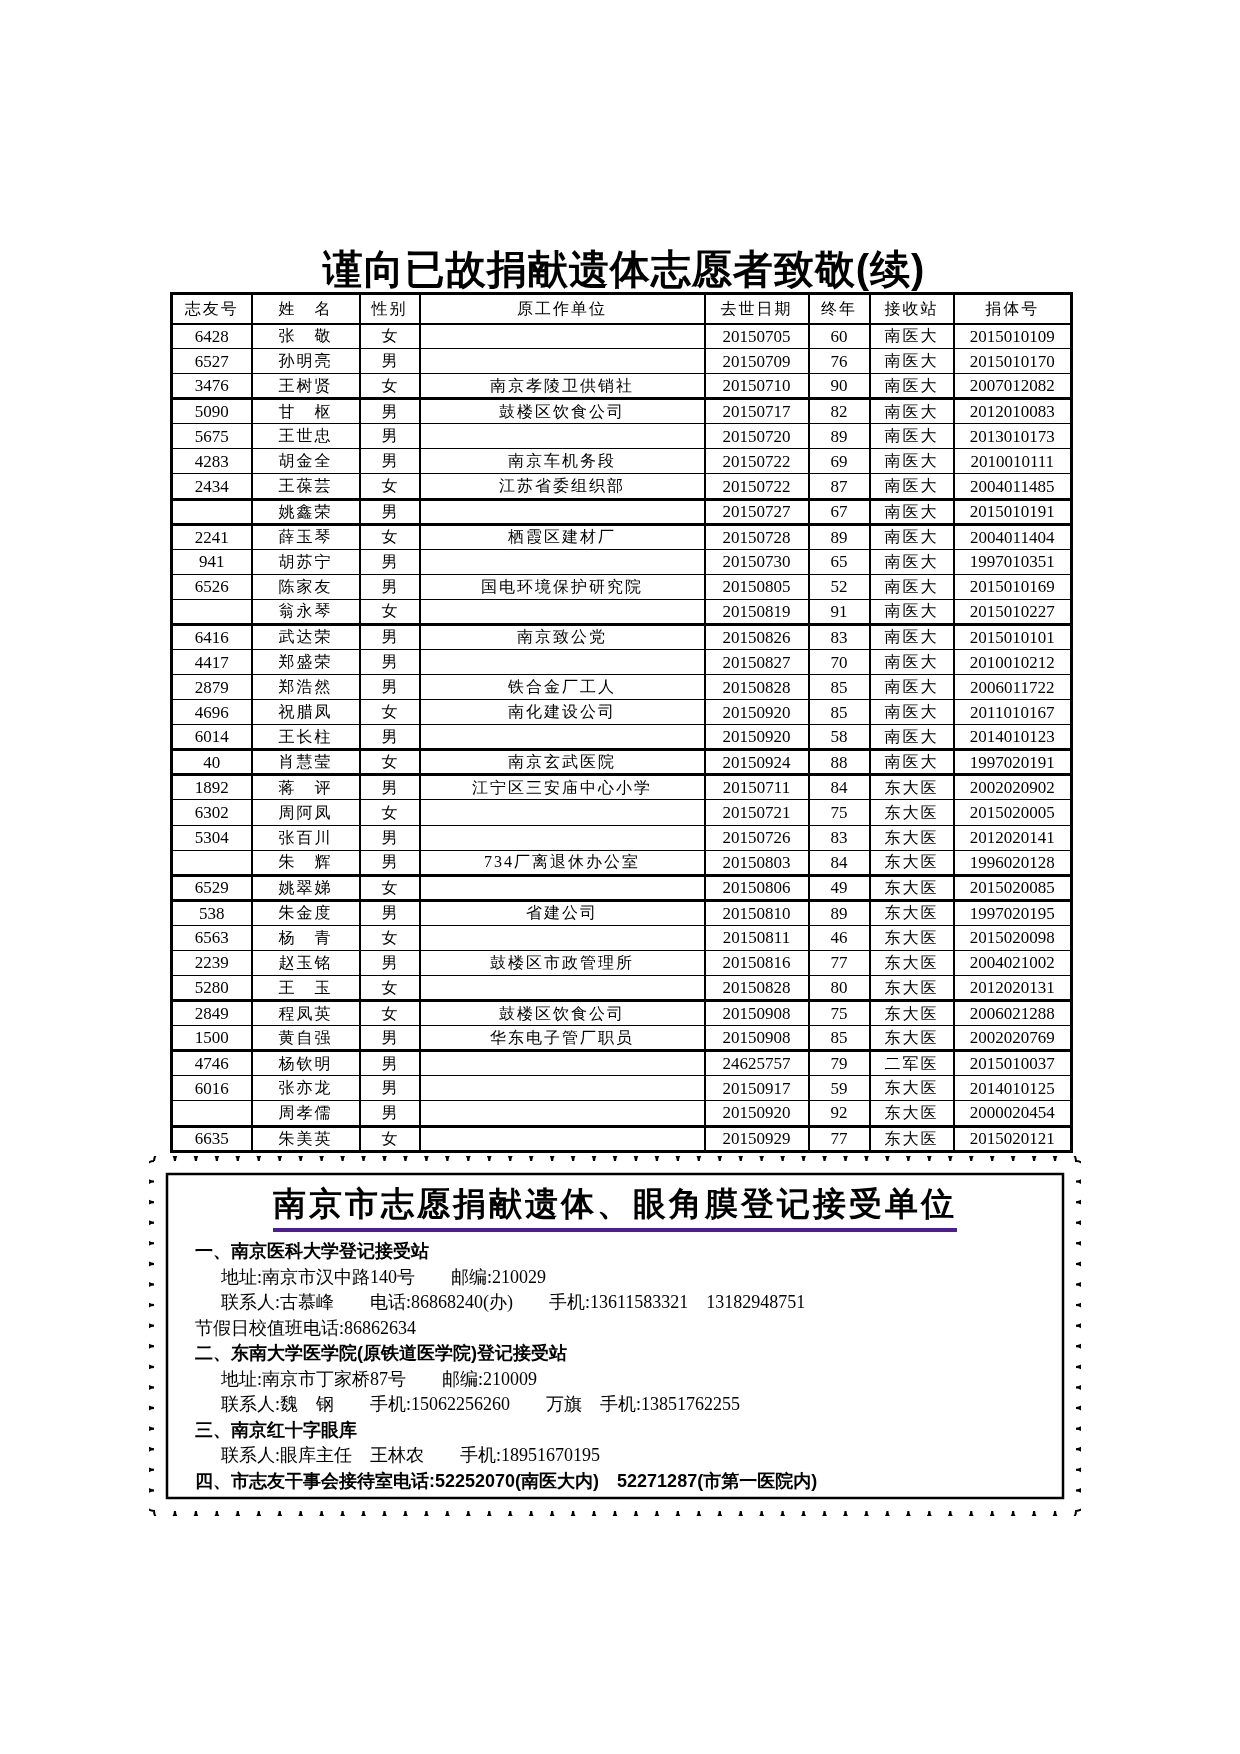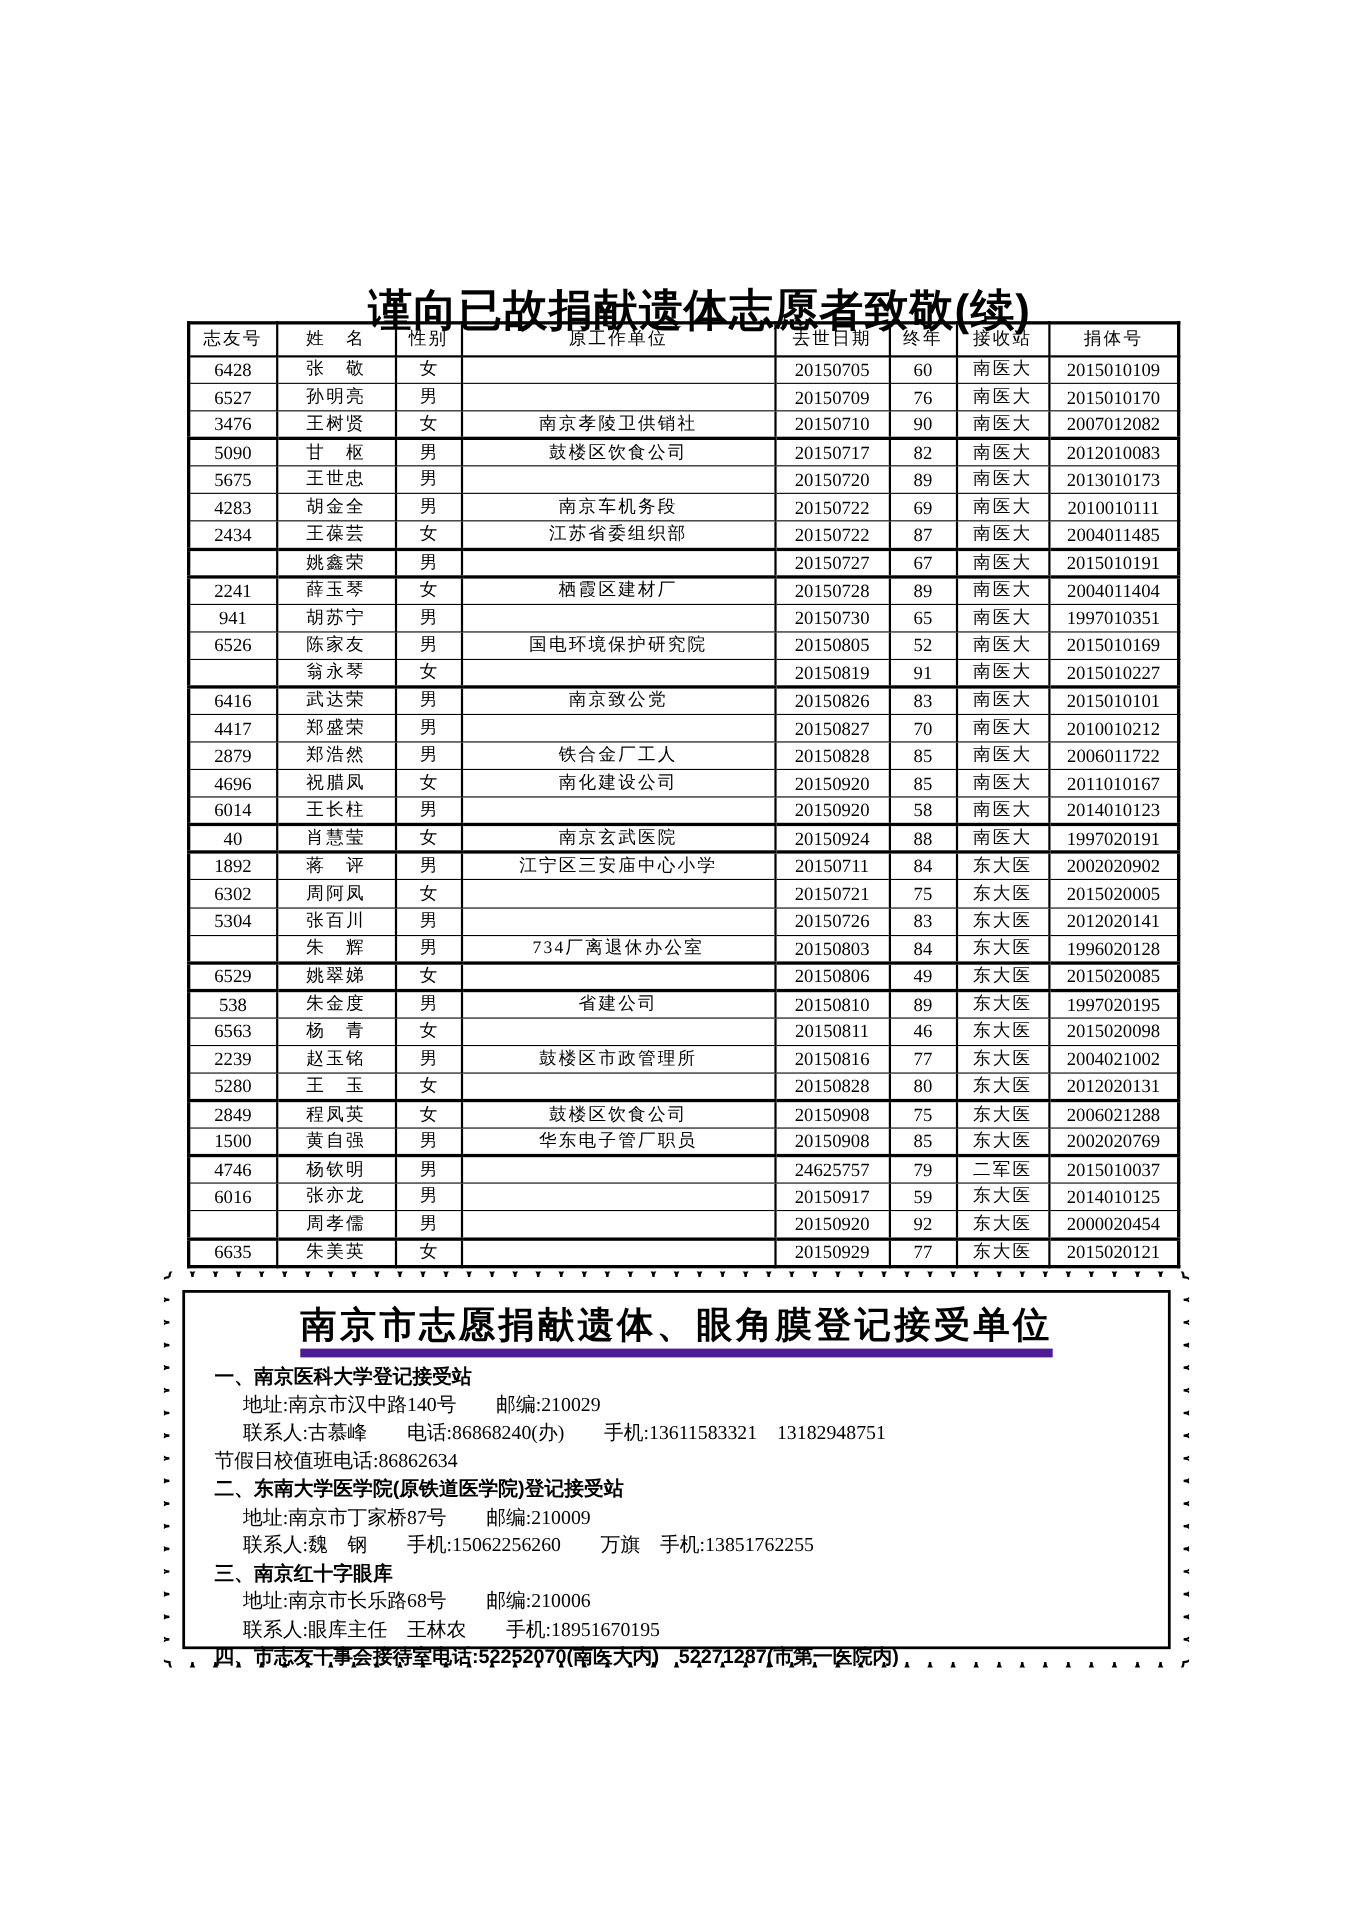--- a/index.html
+++ b/index.html
@@ -3,21 +3,21 @@
 <meta charset="utf-8">
 <style>
   * { box-sizing: border-box; }
   html,body { margin:0; padding:0; }
   body {
     width:1240px; height:1754px; background:#ffffff; color:#000;
     position:relative; overflow:hidden;
     font-family:"Liberation Serif","DejaVu Serif",serif;
   }
   .doc-title {
-    position:absolute; top:238px; left:170px; width:900px; margin:16px;
+    position:absolute; top:238px; left:170px; width:900px; margin:4px;
     text-align:center; white-space:nowrap;
     font-family:"Liberation Sans","DejaVu Sans",sans-serif;
     font-size:40px; font-weight:700; letter-spacing:1px;
   }
   .donor-table {
     position:absolute; top:292px; left:170px; width:900px; height:861px;
     border-collapse:collapse; table-layout:fixed;
     border:3px solid #000;
   }
   .donor-table th, .donor-table td {
@@ -32,23 +32,23 @@
   .donor-table tr.group-end td { border-bottom:3px solid #000; }
   td.cell-unit { letter-spacing:2px; }
   td.cell-id, td.cell-death_date, td.cell-age, td.cell-donation_no { font-size:17px; }
   td.cell-name, td.cell-station { letter-spacing:2px; }
 
   .notice-box { position:absolute; top:1156px; left:149px; width:932px; height:360px; }
   .frame-svg { position:absolute; left:0; top:0; width:932px; height:360px; }
   .notice-inner { position:absolute; left:26px; right:26px; top:22px; }
   .notice-title { text-align:center; margin:4px 0 12px; }
   .notice-title span {
-    font-family:Liberation Serif, serif;
+    font-family:Liberation Mono, monospace;
     font-size:33px; font-weight:700; letter-spacing:3px; white-space:nowrap;
-    border-bottom:8px solid #4c1d95; padding-bottom:3px;
+    border-bottom:4px solid #4c1d95; padding-bottom:3px;
   }
   .notice-line { font-size:18px; line-height:25.5px; white-space:pre;margin-left:20px; }
   .notice-line.bold {
     font-family:"Liberation Sans","DejaVu Sans",sans-serif; font-weight:700;
   }
   .notice-line.indent { padding-left:26px; }
 </style>
 </head>
 <body>
 
@@ -424,20 +424,19 @@
       </div>
       <div id="notice-lines">
           <div class="notice-line bold">一、南京医科大学登记接受站</div>
           <div class="notice-line indent">地址:南京市汉中路140号　　邮编:210029</div>
           <div class="notice-line indent">联系人:古慕峰　　电话:86868240(办)　　手机:13611583321　13182948751</div>
           <div class="notice-line">节假日校值班电话:86862634</div>
           <div class="notice-line bold">二、东南大学医学院(原铁道医学院)登记接受站</div>
           <div class="notice-line indent">地址:南京市丁家桥87号　　邮编:210009</div>
           <div class="notice-line indent">联系人:魏　钢　　手机:15062256260　　万旗　手机:13851762255</div>
           <div class="notice-line bold">三、南京红十字眼库</div>
-          <div class="notice-line indent">地址:南京市长乐路68号　　邮编:210006</div>
           <div class="notice-line indent">联系人:眼库主任　王林农　　手机:18951670195</div>
           <div class="notice-line bold">四、市志友干事会接待室电话:52252070(南医大内)　52271287(市第一医院内)</div>
         </div>
     </div>
   </div>
 
 </div>
 
 </body></html>

